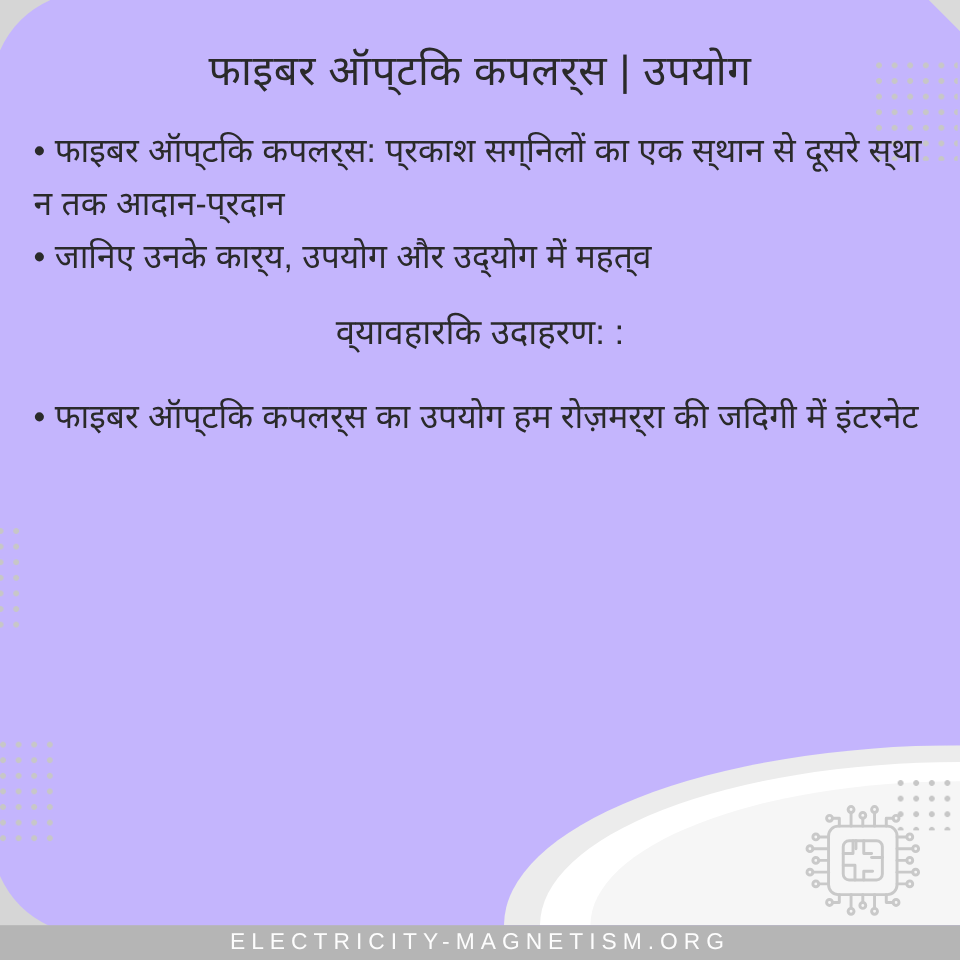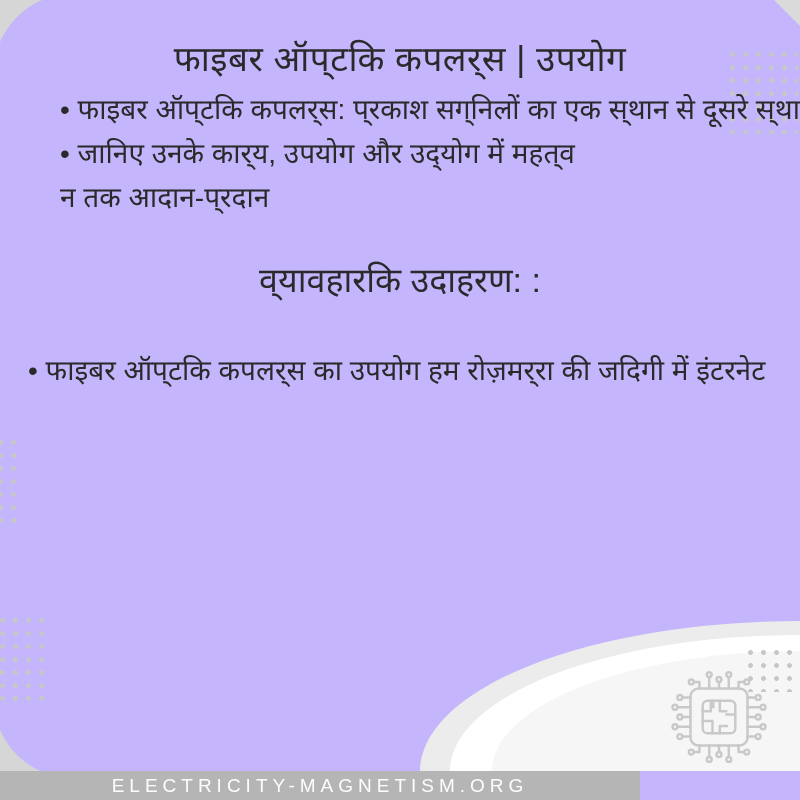--- a/index.html
+++ b/index.html
@@ -18,31 +18,31 @@
   }
   .dots-tr{left:726px;top:48px;width:72px;height:86px;}
   .dots-left{left:-6px;top:436px;width:27px;height:90px;}
   .dots-bl{left:-4px;top:614px;width:51px;height:92px;}
   .dots-br{left:744px;top:646px;width:56px;height:46px;}
   .curl{position:absolute;right:0;bottom:29px;}
   .title{
     position:absolute;top:34px;left:0;width:100%;margin:0;
     text-align:center;font-size:35px;font-weight:500;letter-spacing:0.5px;
   }
-  .intro{position:absolute;left:28px;top:88px;right:20px;margin-left:32px;}
+  .intro{position:absolute;left:28px;top:104px;right:20px;}
   .intro .line{font-size:28px;line-height:44px;white-space:pre;}
   .subtitle{
     position:absolute;top:256px;left:0;width:100%;margin:0;
-    text-align:center;font-size:34px;font-weight:500;
+    text-align:center;font-size:29px;font-weight:500;
   }
   .bodytext{position:absolute;left:28px;top:326px;right:16px;}
-  .bodytext .line{font-size:28px;line-height:43px;white-space:pre;margin-top:23px;}
+  .bodytext .line{font-size:28px;line-height:43px;white-space:pre;}
   .chip{position:absolute;left:666px;top:664px;}
   .footer{
-    position:absolute;left:0;bottom:0;width:640px;height:29px;
+    position:absolute;left:0;bottom:0;width:800px;height:29px;
     background:var(--footer-bar-color,#b5b5b5);
     display:flex;align-items:center;justify-content:center;
   }
   .footer span{
     color:var(--footer-text-color,#fdfdfd);font-size:19px;letter-spacing:5px;
     font-weight:400;
   }
 </style>
 </head>
 <body>
@@ -118,22 +118,22 @@
     <path d="M100,77 h16"></path>
       <circle cx="119" cy="77" r="3"></circle>
     <path d="M100,89 h10"></path>
       <circle cx="113" cy="89" r="3"></circle>
   </svg>
 
   <h1 class="title">फाइबर ऑप्‌टकि कपलर्‌स | उपयोग</h1>
 
   <div class="intro">
     <div class="line">• फाइबर ऑप्‌टकि कपलर्‌स: प्‌रकाश सग्‌निलों का एक स्‌थान से दूसरे स्‌था</div>
+    <div class="line">न तक आदान-प्‌रदान</div>
     <div class="line">• जानिए उनके कार्‌य, उपयोग और उद्‌योग में महत्‌व</div>
-    <div class="line">न तक आदान-प्‌रदान</div>
   </div>
 
   <h2 class="subtitle">व्‌यावहारकि उदाहरण: :</h2>
 
   <div class="bodytext">
     <div class="line">• फाइबर ऑप्‌टकि कपलर्‌स का उपयोग हम रोज़मर्‌रा की जदिगी में इंटरनेट</div>
   </div>
 
   <footer class="footer">
     <span>ELECTRICITY-MAGNETISM.ORG</span>

